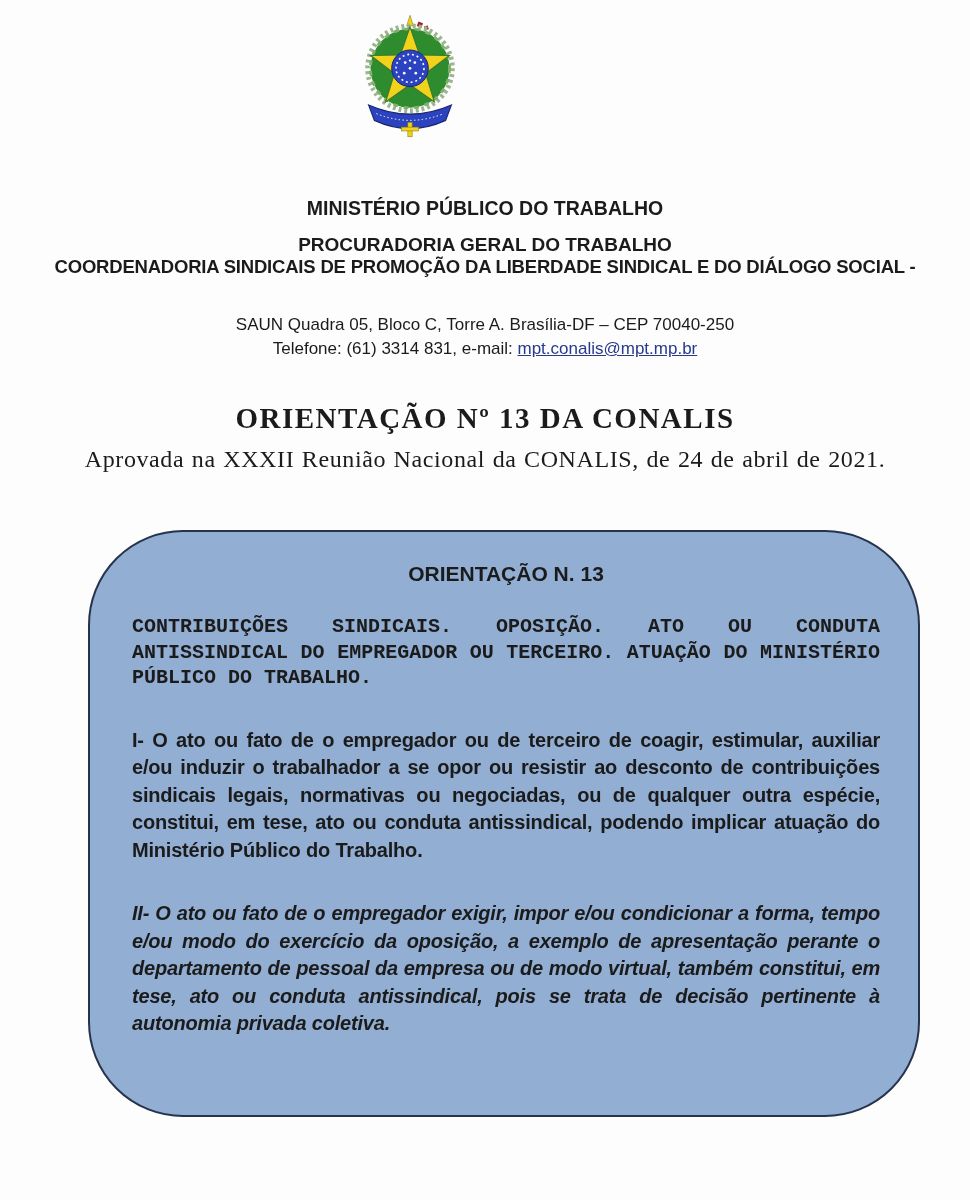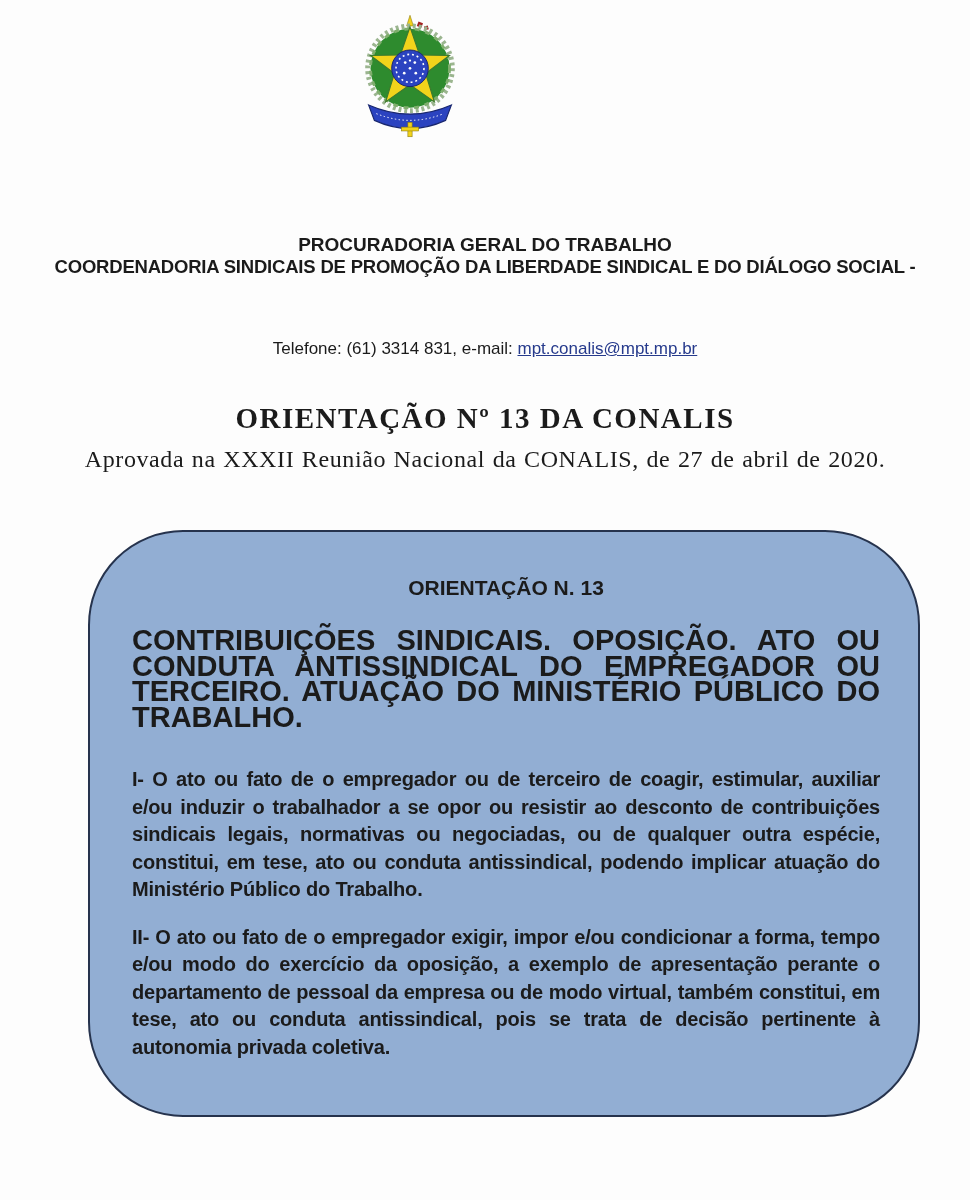--- a/index.html
+++ b/index.html
@@ -74,38 +74,39 @@
     left:88px;top:530px;
     width:832px;height:587px;
     box-sizing:border-box;
     background:var(--box-fill);
     border:2.5px solid var(--box-border);
     border-radius:95px;
     padding:30px 38px 0 42px;
     overflow:hidden;
   }
   .box-title{
-    margin-top:14px;
+    margin-top:0;
     text-align:center;
     font-weight:700;font-size:21px;
   }
   .box-heading{
     margin-top:28px;
-    font-weight:700;font-size:29px;
+    font-weight:700;font-size:20px;
     line-height:25.5px;
     text-align:justify;
+    font-family:Liberation Mono, monospace;
   }
   .box-item{
     margin:36px 0 0 0;
     font-weight:700;font-size:20px;
     line-height:27.5px;
     text-align:justify;
     letter-spacing:-0.2px;
   }
-  .box-item.second{margin-top:20px;}
+  .box-item.second{margin-top:36px;font-style:italic;}
 </style>
 </head>
 <body>
 
 <div class="page">
 
   <div class="emblem">
     <svg viewBox="0 0 110 130" xmlns="http://www.w3.org/2000/svg" aria-hidden="true">
 
       <polygon points="55,1 58.5,12 51.5,12" fill="var(--emblem-yellow)" stroke="#8a7a10" stroke-width="0.6"></polygon>
@@ -129,29 +130,31 @@
       <circle cx="55" cy="48" r="1.2" fill="#fff"></circle>
 
       <path d="M12,94 Q55,113 98,94 L92,110 Q55,127 18,110 Z" fill="var(--emblem-blue)" stroke="#18266e" stroke-width="1.2"></path>
       <path d="M20,103 Q55,117 90,103" fill="none" stroke="#ffffff" stroke-width="1" stroke-dasharray="1.5 2.5"></path>
 
       <rect x="52.8" y="112" width="4.4" height="15" fill="var(--emblem-yellow)" stroke="#8a7a10" stroke-width="0.6"></rect>
       <rect x="46" y="117" width="18" height="4" fill="var(--emblem-yellow)" stroke="#8a7a10" stroke-width="0.6"></rect>
     </svg>
   </div>
 
+  <div class="org l1">MINISTÉRIO PÚBLICO DO TRABALHO</div>
   <div class="org l2">PROCURADORIA GERAL DO TRABALHO</div>
   <div class="org l3">COORDENADORIA SINDICAIS DE PROMOÇÃO DA LIBERDADE SINDICAL E DO DIÁLOGO SOCIAL -</div>
 
+  <div class="addr a1">SAUN Quadra 05, Bloco C, Torre A. Brasília-DF – CEP 70040-250</div>
   <div class="addr a2">
     <span>Telefone: (61) 3314 831, e-mail: </span><a class="email" href="#">mpt.conalis@mpt.mp.br</a>
   </div>
 
   <div class="doc-title">ORIENTAÇÃO Nº 13 DA CONALIS</div>
-  <div class="doc-subtitle">Aprovada na XXXII Reunião Nacional da CONALIS, de 27 de abril de 2020.</div>
+  <div class="doc-subtitle">Aprovada na XXXII Reunião Nacional da CONALIS, de 24 de abril de 2021.</div>
 
   <div class="bluebox">
     <div class="box-title">ORIENTAÇÃO N. 13</div>
     <div class="box-heading">CONTRIBUIÇÕES SINDICAIS. OPOSIÇÃO. ATO OU CONDUTA ANTISSINDICAL DO EMPREGADOR OU TERCEIRO. ATUAÇÃO DO MINISTÉRIO PÚBLICO DO TRABALHO.</div>
     <p class="box-item">I- O ato ou fato de o empregador ou de terceiro de coagir, estimular, auxiliar e/ou induzir o trabalhador a se opor ou resistir ao desconto de contribuições sindicais legais, normativas ou negociadas, ou de qualquer outra espécie, constitui, em tese, ato ou conduta antissindical, podendo implicar atuação do Ministério Público do Trabalho.</p>
     <p class="box-item second">II- O ato ou fato de o empregador exigir, impor e/ou condicionar a forma, tempo e/ou modo do exercício da oposição, a exemplo de apresentação perante o departamento de pessoal da empresa ou de modo virtual, também constitui, em tese, ato ou conduta antissindical, pois se trata de decisão pertinente à autonomia privada coletiva.</p>
   </div>
 
 </div>
 

